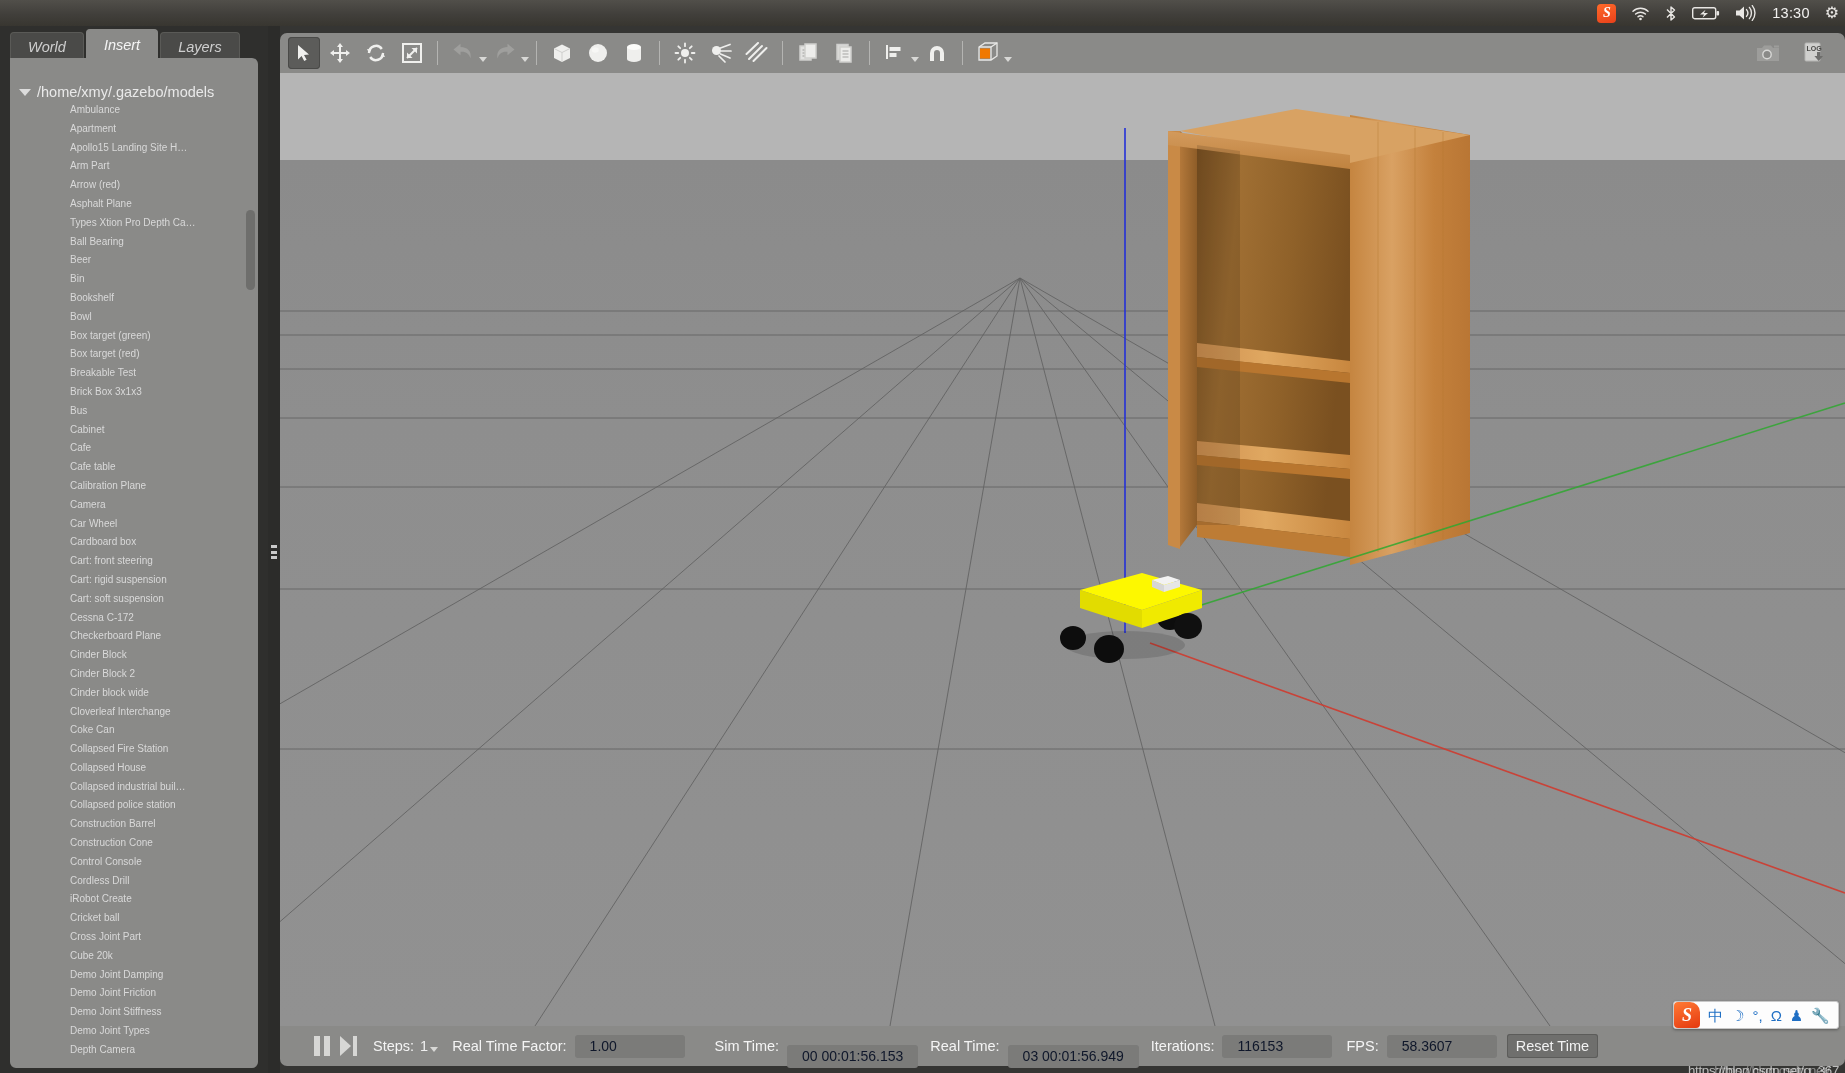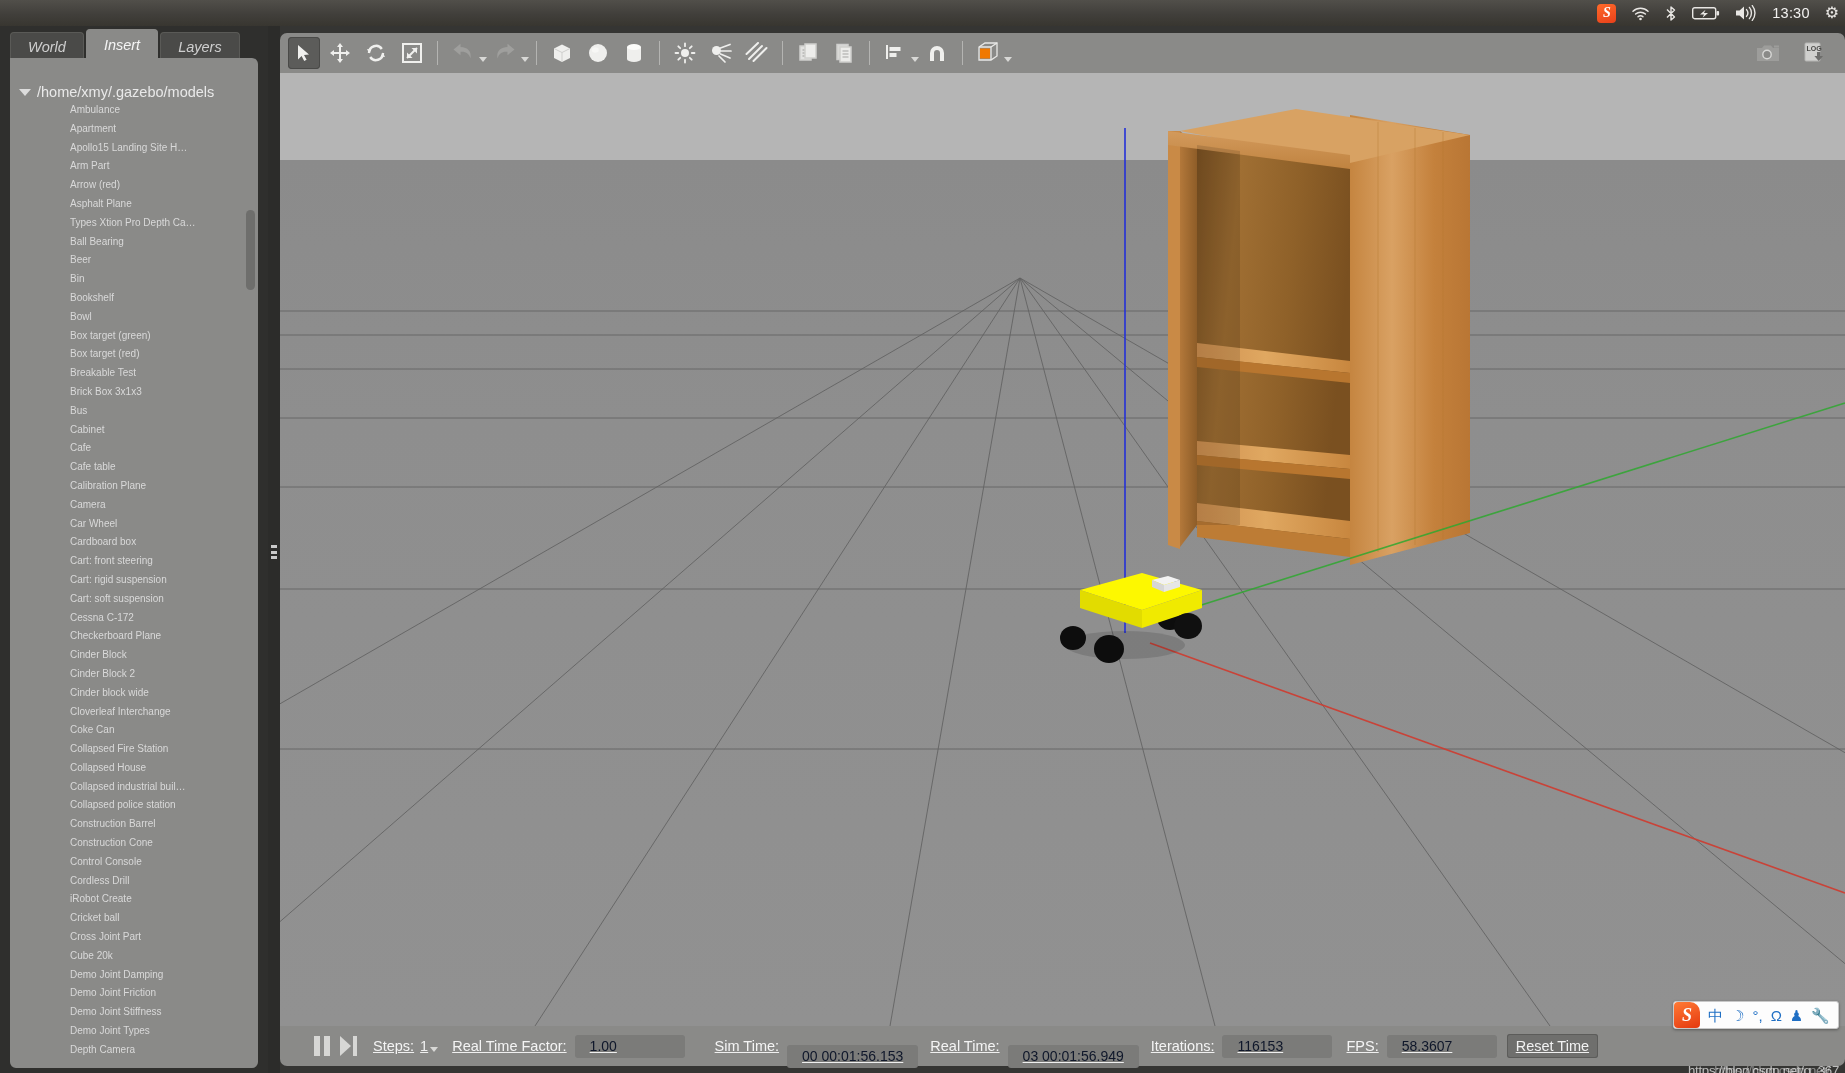--- a/index.html
+++ b/index.html
@@ -148,21 +148,21 @@
     position: absolute; left:0; top: 87px; width:100%; bottom:0;
     background: linear-gradient(180deg,#8b8b8b 0%, #8e8e8e 30%, #919191 100%);
   }
 
   
   .statusbar {
     position: absolute; left: 0; bottom: 7px; right: 0; height: 40px;
     background: #8a8a88;
     border-bottom-left-radius: 7px; border-bottom-right-radius: 7px;
     display: flex; align-items: center; padding: 0 6px;
-    font-size: 14.5px; color: #f0f0f0; text-decoration: underline;
+    font-size: 14.5px; color: #f0f0f0;
   }
   .sb-gap { width: 14px; }
   .sb-label { color: #f4f4f4; white-space: nowrap; }
   .sb-field {
     background: #7b7b79; color: #0f172a;
     border-radius: 3px; padding: 3px 15px;
     min-width: 60px; height: 23px; line-height: 17px;
     white-space: nowrap; font-size: 14px;
   }
   .sb-field.wide { min-width: 130px; margin-top: 20px; }

